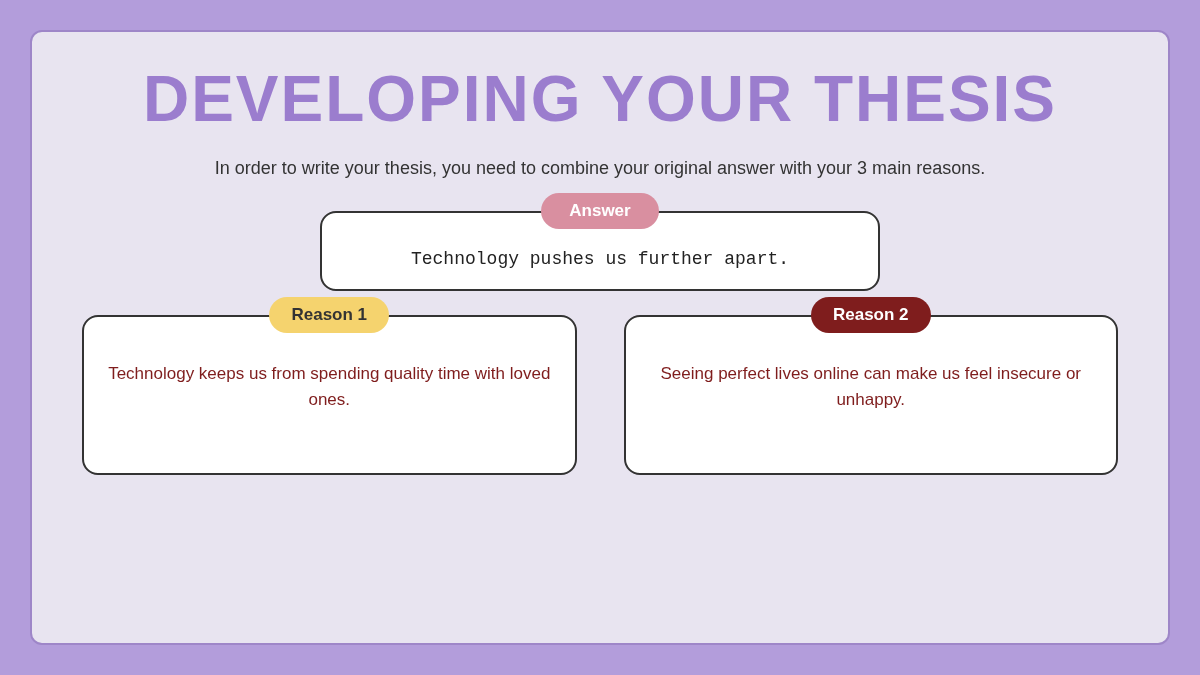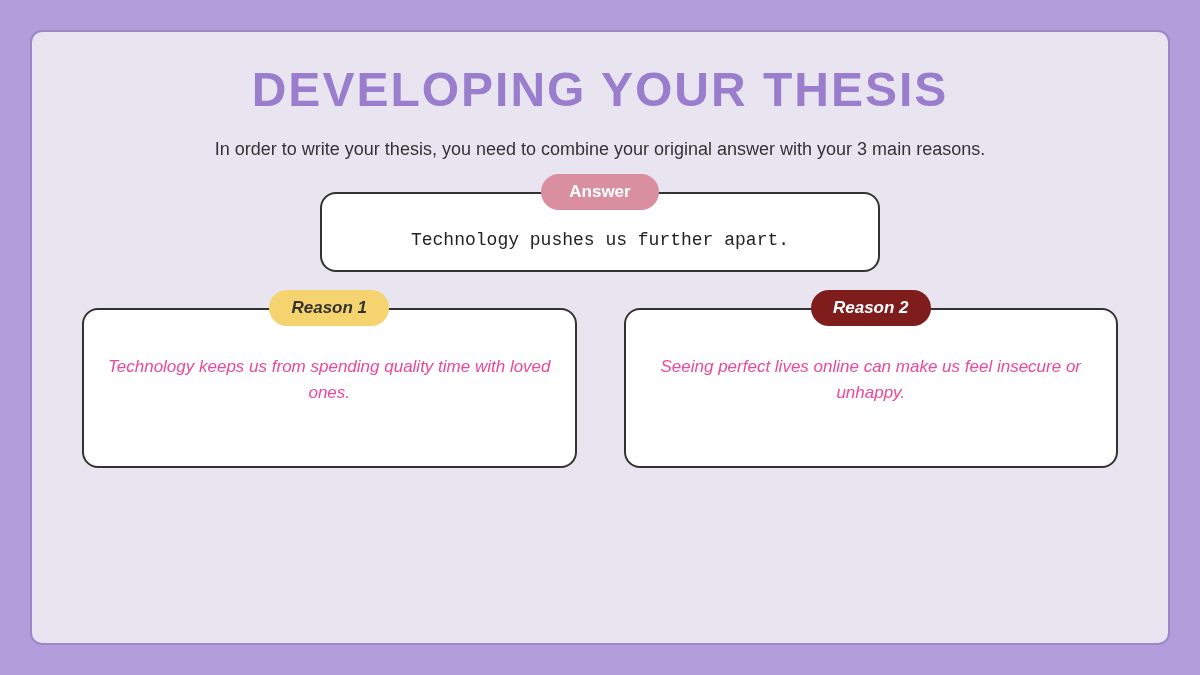--- a/index.html
+++ b/index.html
@@ -22,21 +22,21 @@
       border-radius: 12px;
       border: 2px solid #9e86c8;
       display: flex;
       flex-direction: column;
       align-items: center;
       padding: 30px 50px 30px 50px;
       position: relative;
     }
 
     .title {
-      font-size: 48px;
+      font-size: 64px;
       font-weight: 900;
       color: #9b7dce;
       letter-spacing: 2px;
       text-transform: uppercase;
       margin-bottom: 18px;
       text-align: center;
     }
 
     .subtitle {
       font-size: 18px;
@@ -46,21 +46,21 @@
       margin-bottom: 28px;
     }
 
     
     .answer-section {
       position: relative;
       display: flex;
       flex-direction: column;
       align-items: center;
       width: 560px;
-      margin-bottom: 28px;
+      margin-bottom: 16px;
     }
 
     .answer-label {
       background: #d98fa0;
       color: #fff;
       font-weight: bold;
       font-size: 17px;
       padding: 8px 28px;
       border-radius: 20px;
       position: absolute;
@@ -81,21 +81,20 @@
       font-family: Liberation Mono, monospace;
     }
 
     
     .reasons-row {
       display: flex;
       flex-direction: row;
       gap: 47px;
       width: 100%;
       margin-top: 8px;
-      font-style: italic;
     }
 
     .reason-section {
       position: relative;
       display: flex;
       flex-direction: column;
       align-items: center;
       flex: 1;
     }
 
@@ -126,21 +125,21 @@
     }
 
     .reason-box {
       background: #fff;
       border: 2.5px solid #333;
       border-radius: 16px;
       width: 100%;
       padding: 44px 20px 20px 20px;
       text-align: center;
       font-size: 17px;
-      color: #ec4899;
+      color: #7f1d1d;
       line-height: 1.55;
       min-height: 160px;
     }
   </style>
 </head>
 <body>
 
 <div class="slide">
   <h1 class="title">DEVELOPING YOUR THESIS</h1>
   <p class="subtitle">

